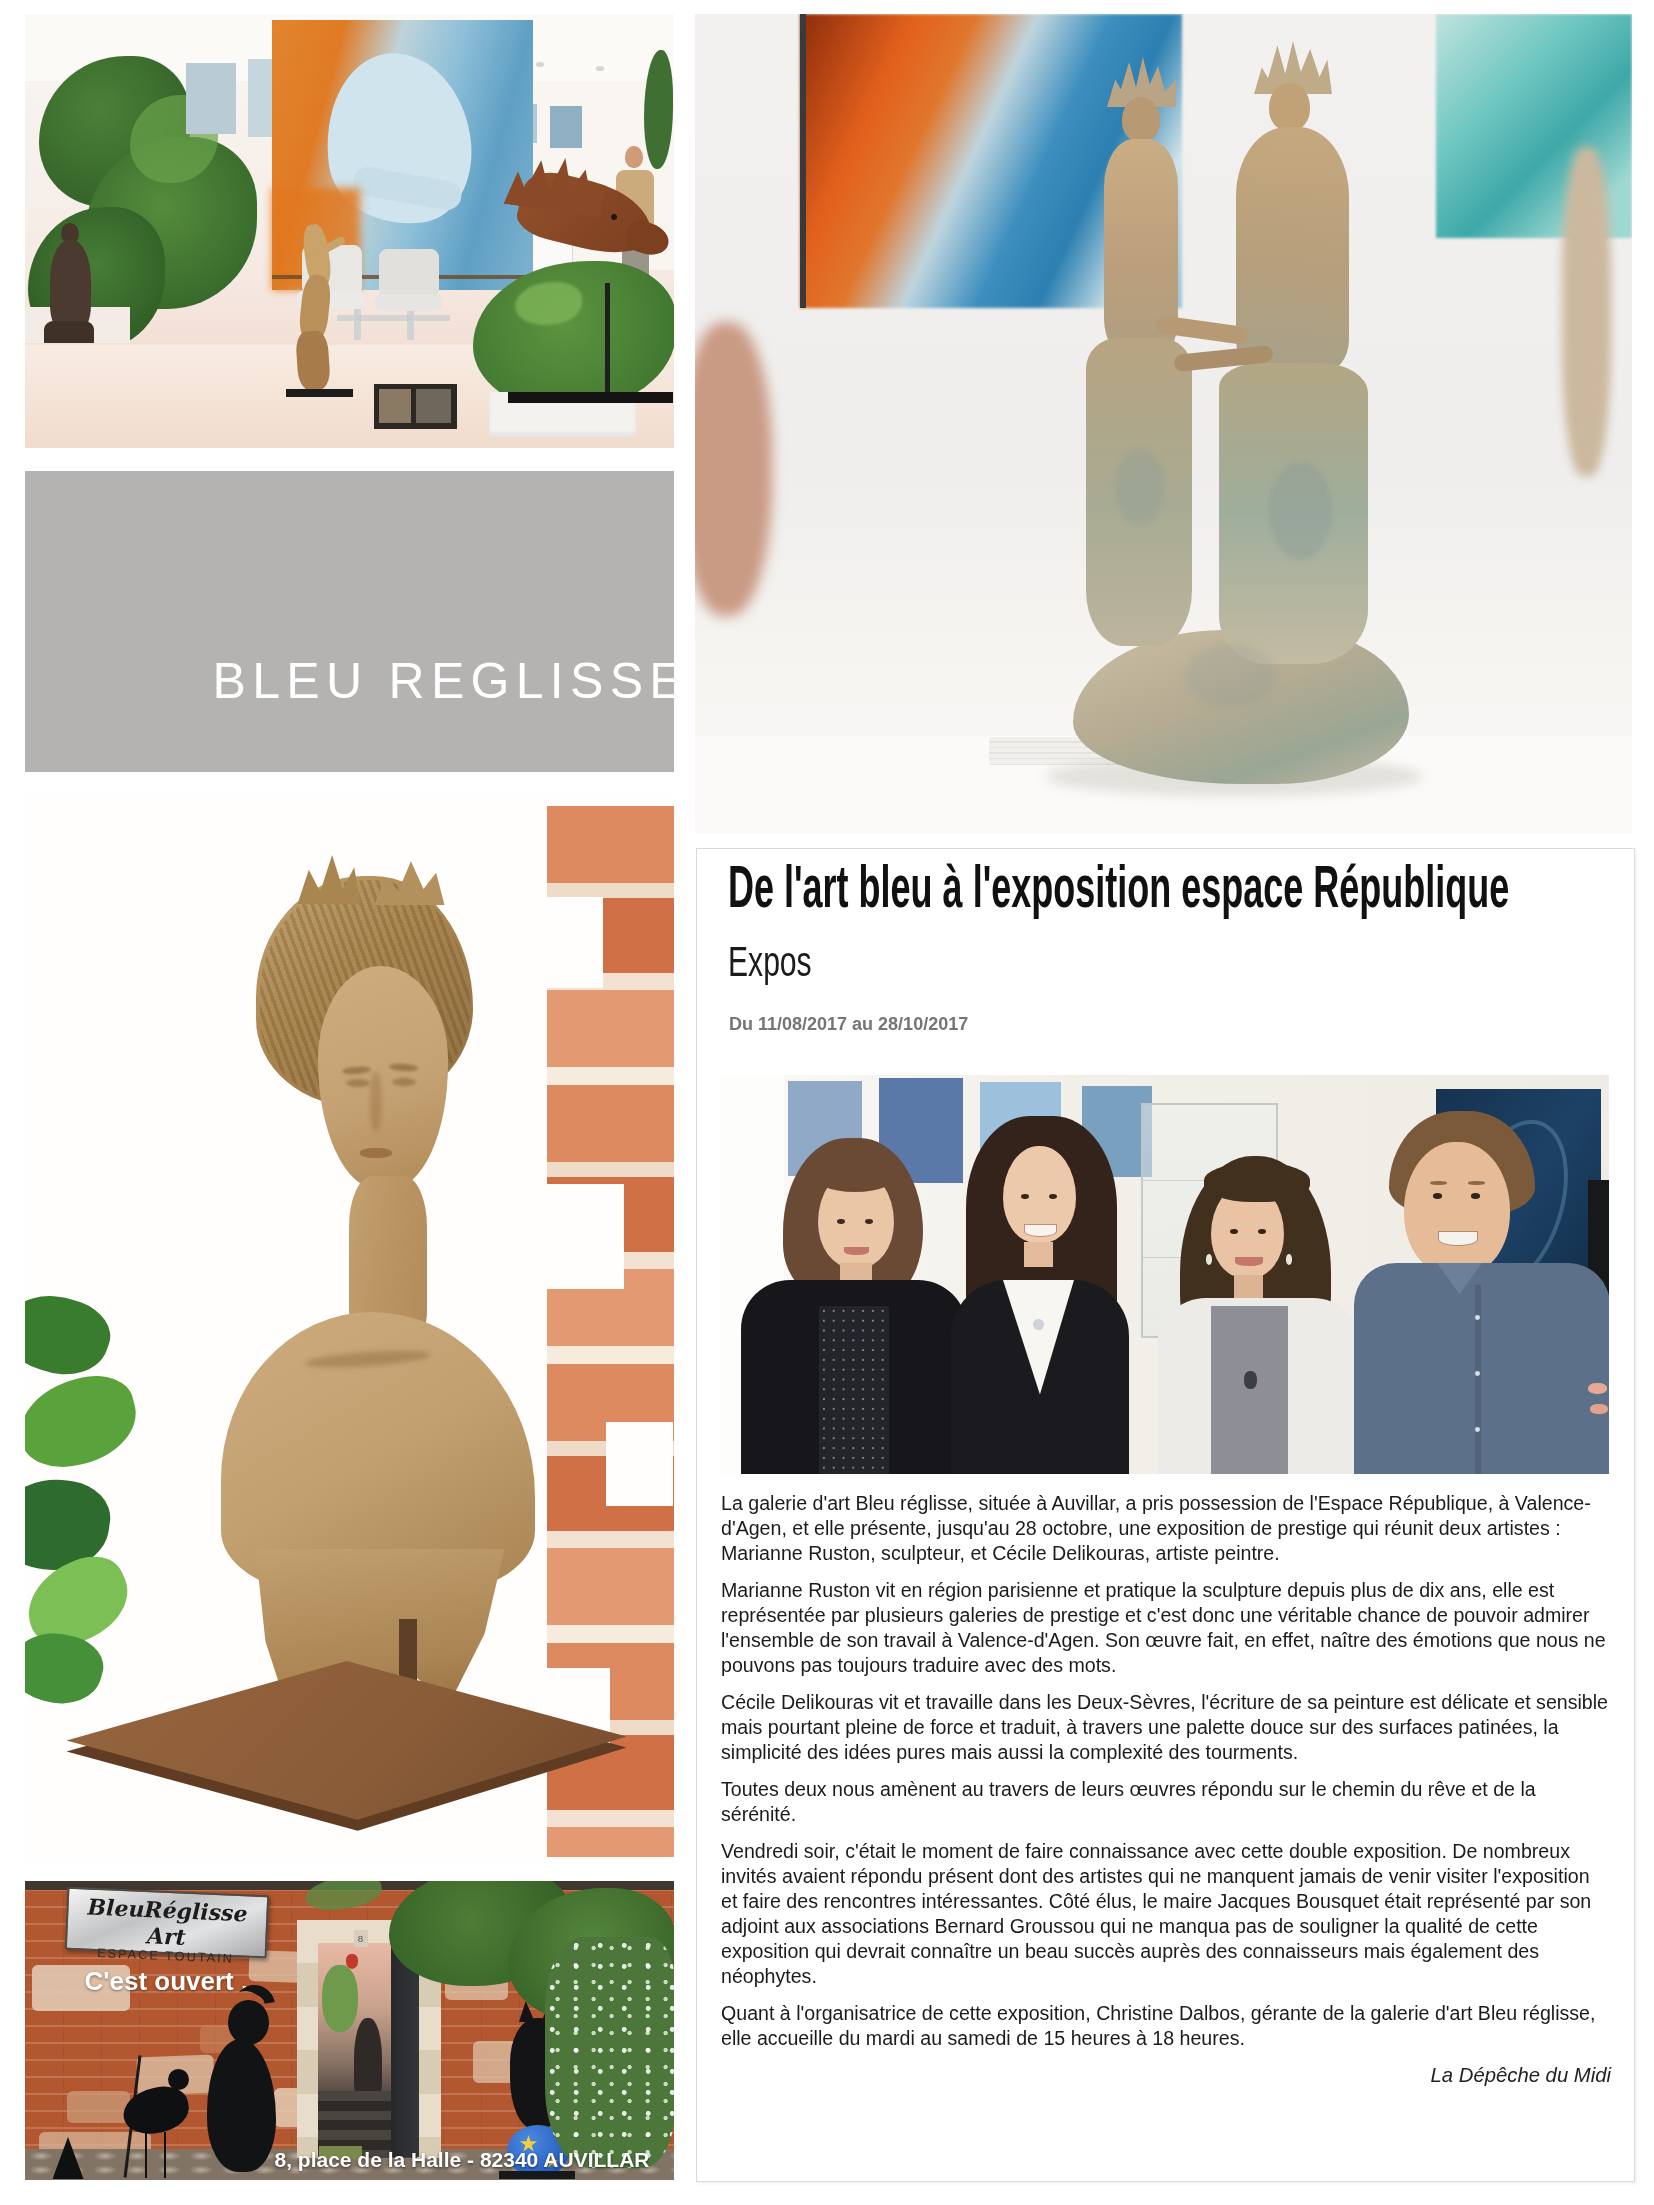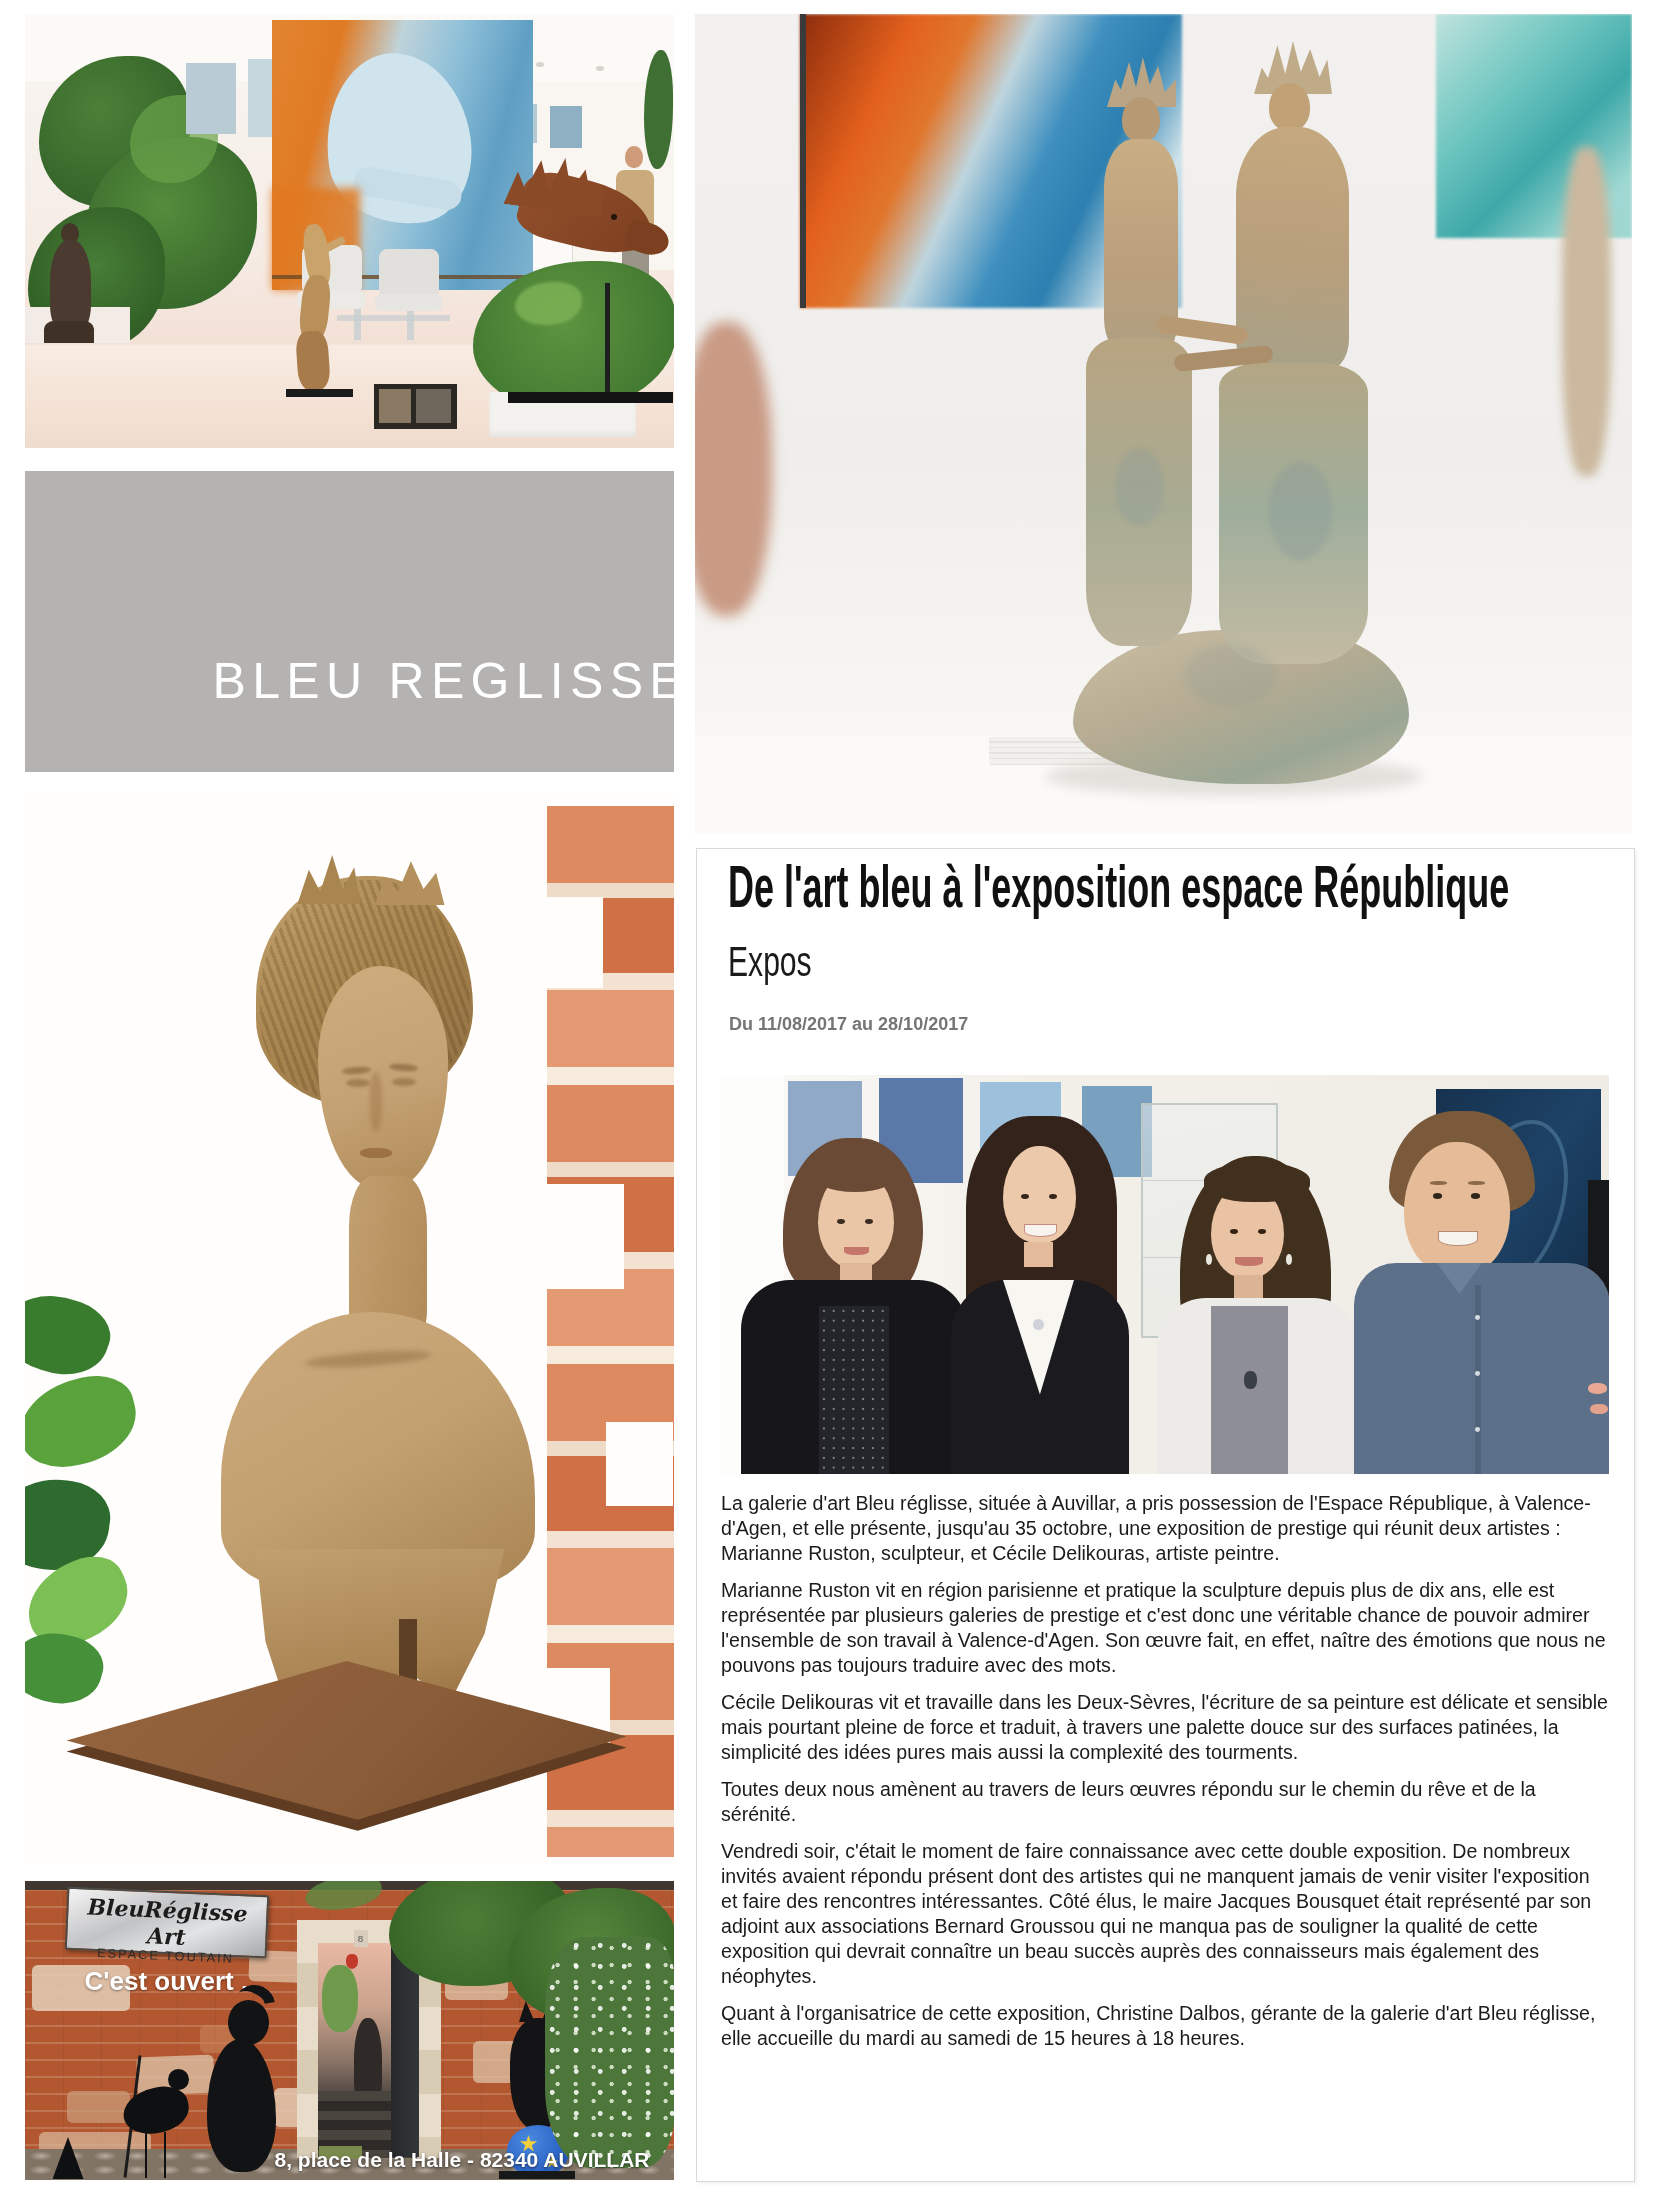--- a/index.html
+++ b/index.html
@@ -267,23 +267,24 @@
       <div class="abs" style="left:716px;top:188px;width:45px;height:31px;background:#6d8099;clip-path:polygon(0 0,100% 0,50% 100%);"></div>
       <div class="abs" style="left:754px;top:210px;width:5.6px;height:189px;background:#51637a;"></div>
       <div class="abs" style="left:754px;top:240px;width:4.9px;height:4.9px;border-radius:50%;background:#d8dde2;"></div>
       <div class="abs" style="left:754px;top:296px;width:4.9px;height:4.9px;border-radius:50%;background:#d8dde2;"></div>
       <div class="abs" style="left:754px;top:352px;width:4.9px;height:4.9px;border-radius:50%;background:#d8dde2;"></div>
       <div class="abs" style="left:867px;top:308px;width:19px;height:10.5px;border-radius:45%;background:#e8a893;"></div>
       <div class="abs" style="left:869px;top:329px;width:17.5px;height:9.8px;border-radius:45%;background:#e3a28c;"></div>
     </div>
 
     <div class="article-text">
-      <p>La galerie d'art Bleu réglisse, située à Auvillar, a pris possession de l'Espace République, à Valence-d'Agen, et elle présente, jusqu'au 35 octobre, une exposition de prestige qui réunit deux artistes : Marianne Ruston, sculpteur, et Cécile Delikouras, artiste peintre.</p>
+      <p>La galerie d'art Bleu réglisse, située à Auvillar, a pris possession de l'Espace République, à Valence-d'Agen, et elle présente, jusqu'au 28 octobre, une exposition de prestige qui réunit deux artistes : Marianne Ruston, sculpteur, et Cécile Delikouras, artiste peintre.</p>
       <p>Marianne Ruston vit en région parisienne et pratique la sculpture depuis plus de dix ans, elle est représentée par plusieurs galeries de prestige et c'est donc une véritable chance de pouvoir admirer l'ensemble de son travail à Valence-d'Agen. Son œuvre fait, en effet, naître des émotions que nous ne pouvons pas toujours traduire avec des mots.</p>
       <p>Cécile Delikouras vit et travaille dans les Deux-Sèvres, l'écriture de sa peinture est délicate et sensible mais pourtant pleine de force et traduit, à travers une palette douce sur des surfaces patinées, la simplicité des idées pures mais aussi la complexité des tourments.</p>
       <p>Toutes deux nous amènent au travers de leurs œuvres répondu sur le chemin du rêve et de la sérénité.</p>
       <p>Vendredi soir, c'était le moment de faire connaissance avec cette double exposition. De nombreux invités avaient répondu présent dont des artistes qui ne manquent jamais de venir visiter l'exposition et faire des rencontres intéressantes. Côté élus, le maire Jacques Bousquet était représenté par son adjoint aux associations Bernard Groussou qui ne manqua pas de souligner la qualité de cette exposition qui devrait connaître un beau succès auprès des connaisseurs mais également des néophytes.</p>
       <p>Quant à l'organisatrice de cette exposition, Christine Dalbos, gérante de la galerie d'art Bleu réglisse, elle accueille du mardi au samedi de 15 heures à 18 heures.</p>
+      <div class="article-sign">La Dépêche du Midi</div>
     </div>
   </div>
 
 </div>
 
 
 </body></html>

